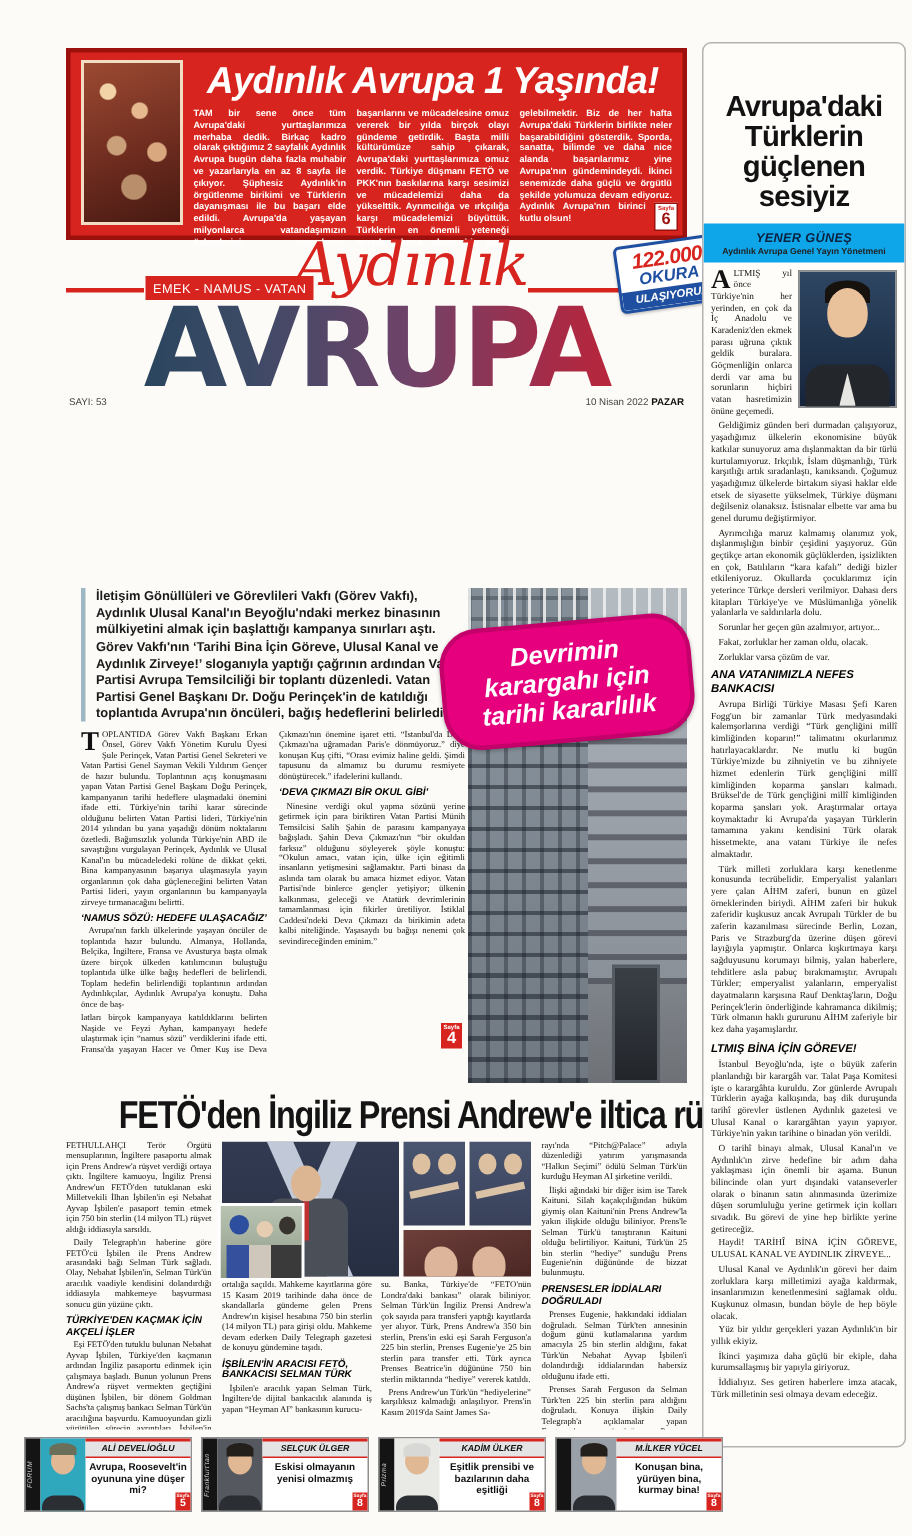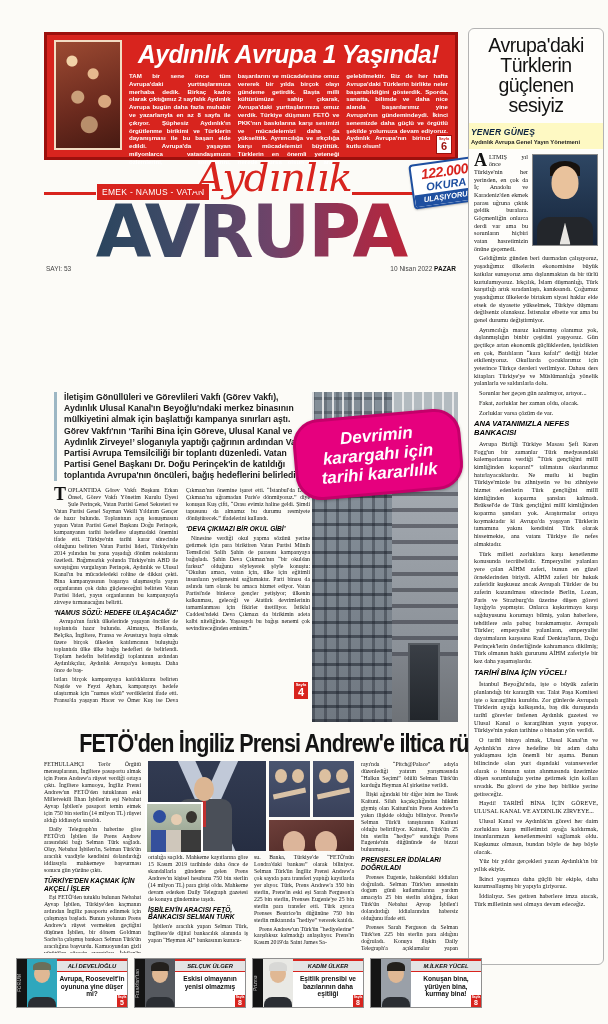--- a/index.html
+++ b/index.html
@@ -133,23 +133,23 @@
   .ry-b{position:absolute;left:24px;top:10px;width:11px;height:11px;border-radius:50%;background:#e6cdb2;}
   .ry-c{position:absolute;left:39px;top:7px;width:11px;height:12px;border-radius:50%;background:#37342f;}
   .ry-body{position:absolute;left:4px;bottom:0;width:50px;height:22px;
       background:linear-gradient(90deg,#35509c 0 30%,#cfc7bb 30% 60%,#3a3a3a 60% 100%);}
   .fmid-cols{display:flex;gap:6px;flex:1;overflow:hidden;}
   .fcol2{width:100px;flex:none;}
 
   
   .rail{position:absolute;left:468px;top:28px;width:136px;height:937px;box-sizing:border-box;
       background:#fefdfa;border:1px solid #b3b3b3;border-radius:6px;padding:4px 5px;overflow:hidden;}
-  .rail-head{font-weight:normal;font-size:19.5px;line-height:1.02;text-align:center;color:#121212;
-      letter-spacing:-0.5px;padding:3px 0 7px;}
-  .byline{background:#fef9c3;margin:0 -5px 4px;text-align:left;padding:4px 2px;}
+  .rail-head{font-weight:bold;font-size:19.5px;line-height:1.02;text-align:center;color:#121212;
+      letter-spacing:-0.5px;padding:3px 0 7px;margin-top:26px;}
+  .byline{background:#0ea5e9;margin:0 -5px 4px;text-align:center;padding:4px 2px;}
   .author{font-style:italic;font-weight:bold;font-size:8.5px;color:#0c2340;letter-spacing:.2px;}
   .role{font-size:5.8px;font-weight:bold;color:#222;margin-top:2px;}
   .rail-body{font-family:"Liberation Serif",serif;font-size:6.2px;line-height:1.24;
       text-align:justify;color:#121212;}
   .rail-body .bodyp{margin-bottom:2px;}
   .rail-sub{font-family:"Liberation Sans",sans-serif;font-style:italic;font-weight:bold;
       font-size:7.6px;line-height:1.1;margin:4px 0 3px;color:#000;text-align:left;}
   .portrait{float:right;width:64px;height:90px;margin:1px 0 3px 4px;border:1px solid #8a8a8a;
       position:relative;overflow:hidden;background:linear-gradient(180deg,#2e4663,#1d2f47 70%,#16243a);}
   .pt-hair{position:absolute;left:50%;top:7%;transform:translateX(-50%);width:30px;height:15px;
@@ -333,21 +333,21 @@
       </div>
       <p class="bodyp noind"><span class="dropcap">A</span><span>LTMIŞ yıl önce Türkiye'nin her yerinden, en çok da İç Anadolu ve Karadeniz'den ekmek parası uğruna çıktık geldik buralara. Göçmenliğin onlarca derdi var ama bu sorunların hiçbiri vatan hasretimizin önüne geçemedi.</span></p>
       <p class="bodyp">Geldiğimiz günden beri durmadan çalışıyoruz, yaşadığımız ülkelerin ekonomisine büyük katkılar sunuyoruz ama dışlanmaktan da bir türlü kurtulamıyoruz. Irkçılık, İslam düşmanlığı, Türk karşıtlığı artık sıradanlaştı, kanıksandı. Çoğumuz yaşadığımız ülkelerde birtakım siyasi haklar elde etsek de siyasette yükselmek, Türkiye düşmanı değilseniz olanaksız. İstisnalar elbette var ama bu genel durumu değiştirmiyor.</p>
       <p class="bodyp">Ayrımcılığa maruz kalmamış olanımız yok, dışlanmışlığın binbir çeşidini yaşıyoruz. Gün geçtikçe artan ekonomik güçlüklerden, işsizlikten en çok, Batılıların “kara kafalı” dediği bizler etkileniyoruz. Okullarda çocuklarımız için yeterince Türkçe dersleri verilmiyor. Dahası ders kitapları Türkiye'ye ve Müslümanlığa yönelik yalanlarla ve saldırılarla dolu.</p>
       <p class="bodyp">Sorunlar her geçen gün azalmıyor, artıyor...</p>
       <p class="bodyp">Fakat, zorluklar her zaman oldu, olacak.</p>
       <p class="bodyp">Zorluklar varsa çözüm de var.</p>
       <p class="rail-sub">ANA VATANIMIZLA NEFES BANKACISI</p>
       <p class="bodyp">Avrupa Birliği Türkiye Masası Şefi Karen Fogg'un bir zamanlar Türk medyasındaki kalemşorlarına verdiği “Türk gençliğini millî kimliğinden koparın!” talimatını okurlarımız hatırlayacaklardır. Ne mutlu ki bugün Türkiye'mizde bu zihniyetin ve bu zihniyete hizmet edenlerin Türk gençliğini millî kimliğinden koparma şansları kalmadı. Brüksel'de de Türk gençliğini millî kimliğinden koparma şansları yok. Araştırmalar ortaya koymaktadır ki Avrupa'da yaşayan Türklerin tamamına yakını kendisini Türk olarak hissetmekte, ana vatanı Türkiye ile nefes almaktadır.</p>
       <p class="bodyp">Türk milleti zorluklara karşı kenetlenme konusunda tecrübelidir. Emperyalist yalanları yere çalan AİHM zaferi, bunun en güzel örneklerinden biriydi. AİHM zaferi bir hukuk zaferidir kuşkusuz ancak Avrupalı Türkler de bu zaferin kazanılması sürecinde Berlin, Lozan, Paris ve Strazburg'da üzerine düşen görevi layığıyla yapmıştır. Onlarca kışkırtmaya karşı sağduyusunu korumayı bilmiş, yalan haberlere, tehditlere asla pabuç bırakmamıştır. Avrupalı Türkler; emperyalist yalanların, emperyalist dayatmaların karşısına Rauf Denktaş'ların, Doğu Perinçek'lerin önderliğinde kahramanca dikilmiş; Türk olmanın haklı gururunu AİHM zaferiyle bir kez daha yaşamışlardır.</p>
-      <p class="rail-sub">TARİHÎ BİNA İÇİN YÜCEL!</p>
+      <p class="rail-sub">LTMIŞ BİNA İÇİN GÖREVE!</p>
       <p class="bodyp">İstanbul Beyoğlu'nda, işte o büyük zaferin planlandığı bir karargâh var. Talat Paşa Komitesi işte o karargâhta kuruldu. Zor günlerde Avrupalı Türklerin ayağa kalkışında, baş dik duruşunda tarihî görevler üstlenen Aydınlık gazetesi ve Ulusal Kanal o karargâhtan yayın yapıyor. Türkiye'nin yakın tarihine o binadan yön verildi.</p>
       <p class="bodyp">O tarihî binayı almak, Ulusal Kanal'ın ve Aydınlık'ın zirve hedefine bir adım daha yaklaşması için önemli bir aşama. Bunun bilincinde olan yurt dışındaki vatanseverler olarak o binanın satın alınmasında üzerimize düşen sorumluluğu yerine getirmek için kolları sıvadık. Bu görevi de yine hep birlikte yerine getireceğiz.</p>
       <p class="bodyp">Haydi! TARİHÎ BİNA İÇİN GÖREVE, ULUSAL KANAL VE AYDINLIK ZİRVEYE...</p>
       <p class="bodyp">Ulusal Kanal ve Aydınlık'ın görevi her daim zorluklara karşı milletimizi ayağa kaldırmak, insanlarımızın kenetlenmesini sağlamak oldu. Kuşkunuz olmasın, bundan böyle de hep böyle olacak.</p>
       <p class="bodyp">Yüz bir yıldır gerçekleri yazan Aydınlık'ın bir yıllık ekiyiz.</p>
       <p class="bodyp">İkinci yaşımıza daha güçlü bir ekiple, daha kurumsallaşmış bir yapıyla giriyoruz.</p>
       <p class="bodyp">İddialıyız. Ses getiren haberlere imza atacak, Türk milletinin sesi olmaya devam edeceğiz.</p>
     </div>
   </aside>
 

